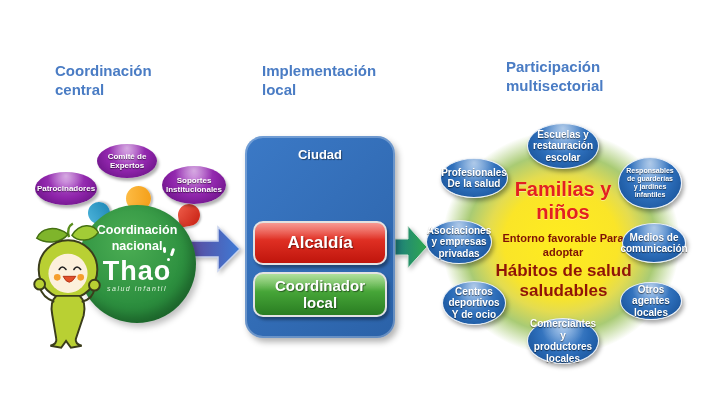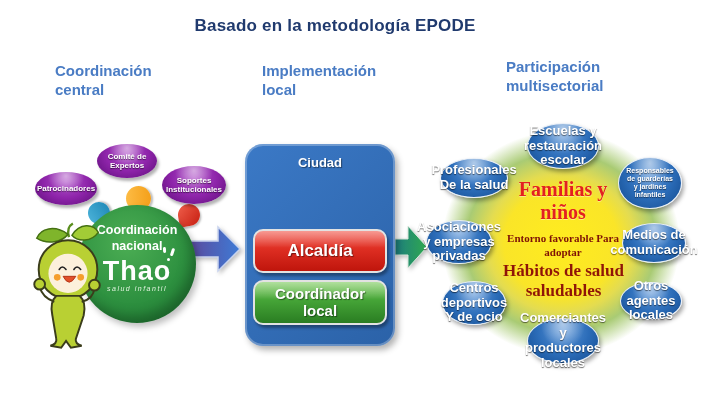--- a/index.html
+++ b/index.html
@@ -28,21 +28,21 @@
   .ell.purple {
     background:
       radial-gradient(ellipse at 50% 12%, rgba(255,255,255,.55), rgba(255,255,255,0) 42%),
       radial-gradient(ellipse at 50% 30%, #B053C9 0%, #8E24AA 50%, #5C0D77 100%);
     box-shadow:2px 3px 3px rgba(0,0,0,.30); font-size:8px;
   }
   .ell.blue {
     background:
       radial-gradient(ellipse at 50% 10%, rgba(255,255,255,.55), rgba(255,255,255,0) 45%),
       radial-gradient(ellipse at 50% 28%, #5D96D8 0%, #2B6CB8 52%, #134A8E 100%);
-    border:1.5px solid #E9EFF7; box-shadow:2px 3px 4px rgba(0,0,0,.35); font-size:13px;
+    border:1.5px solid #E9EFF7; box-shadow:2px 3px 4px rgba(0,0,0,.35); font-size:10px;
   }
 
   
   .pin { position:absolute; border-radius:50% 50% 50% 0; z-index:1; box-shadow:1px 2px 2px rgba(0,0,0,.25); }
   .pin.orange { width:25px; height:25px; left:126px; top:186px; transform:rotate(-45deg);
     background:linear-gradient(135deg,#FFC14D,#F29A11); }
   .pin.bluep  { width:22px; height:22px; left:88px;  top:202px; transform:rotate(-80deg);
     background:linear-gradient(135deg,#4FB6DC,#1B85B4); }
   .pin.redp   { width:22px; height:22px; left:178px; top:204px; transform:rotate(-10deg);
     background:linear-gradient(135deg,#F0604C,#C61D10); }
@@ -66,21 +66,21 @@
   
   .mascot { position:absolute; left:24px; top:221px; z-index:3; }
 
   
   .arrow { position:absolute; filter:drop-shadow(2px 2px 2px rgba(0,0,0,.25)); }
   .arrow.a1 { left:190px; top:220px; }
   .arrow.a2 { left:395px; top:222px; }
 
   
   .city-panel {
-    position:absolute; left:245px; top:144px; width:150px; height:202px; border-radius:18px;
+    position:absolute; left:245px; top:136px; width:150px; height:202px; border-radius:18px;
     background:linear-gradient(135deg,#3B79C6 0%, #2B62A8 100%);
     box-shadow:inset 0 0 0 2px rgba(255,255,255,.28), 3px 4px 6px rgba(0,0,0,.3); z-index:1;
   }
   .city-title { position:absolute; left:0; right:0; top:11px; text-align:center;
     color:#fff; font-size:13px; font-weight:bold; text-shadow:1px 1px 1px rgba(0,0,0,.45); }
   .city-btn {
     position:absolute; left:8px; width:134px; border-radius:10px; display:flex; align-items:center;
     justify-content:center; text-align:center; color:#fff; font-weight:bold;
     border:2px solid #E2E2E2; text-shadow:1px 1px 1px rgba(0,0,0,.45);
     box-shadow:2px 3px 3px rgba(0,0,0,.35); line-height:1.1;margin-top:40px;
@@ -95,34 +95,33 @@
   .city-btn.small { left:27px; top:151px; width:96px; height:26px; border-radius:6px; font-size:12px;
     background:linear-gradient(180deg, rgba(255,255,255,.40) 0%, rgba(255,255,255,0) 42%),
                linear-gradient(180deg,#7CCB5C 0%, #45A437 45%, #2A7D22 100%); }
 
   
   .blob {
     position:absolute; left:442px; top:131px; width:238px; height:224px; border-radius:50%;
     background:radial-gradient(closest-side, #FFEC1F 0%, #FAE528 48%, #E4DC50 62%, #A9CB74 80%, rgba(169,203,116,0) 100%);
     z-index:0;
   }
-  .center-text { position:absolute; text-align:center; font-weight:bold; z-index:1;font-family:Liberation Serif, serif; }
+  .center-text { position:absolute; text-align:center; font-weight:bold; z-index:1; }
   .ct-primary   { left:497px; top:178px; width:132px; font-size:20px; color:#E32020; line-height:1.15;
                   text-shadow:0 1px 0 rgba(255,255,255,.4); }
   .ct-secondary { left:493px; top:232px; width:140px; font-size:11px; color:#7E1206; line-height:1.25; }
   .ct-tertiary  { left:486px; top:261px; width:155px; font-size:17px; color:#8F1408; line-height:1.15; }
 
   .z2 { z-index:2; }
 </style>
 </head>
 <body>
 
 <div class="canvas">
 
-  <div class="slide-title">Basado en la metodología EPODE</div>
 
   <div class="col-heading left">Coordinación central</div>
   <div class="col-heading middle">Implementación local</div>
   <div class="col-heading right">Participación multisectorial</div>
 
   <div class="ell purple z2" style="left:35px;top:172px;width:62px;height:33px;">Patrocinadores</div>
   <div class="ell purple z2" style="left:97px;top:144px;width:60px;height:34px;">Comité de Expertos</div>
   <div class="ell purple z2" style="left:162px;top:166px;width:64px;height:38px;">Soportes Institucionales</div>
 
   <div class="pin bluep"></div>

